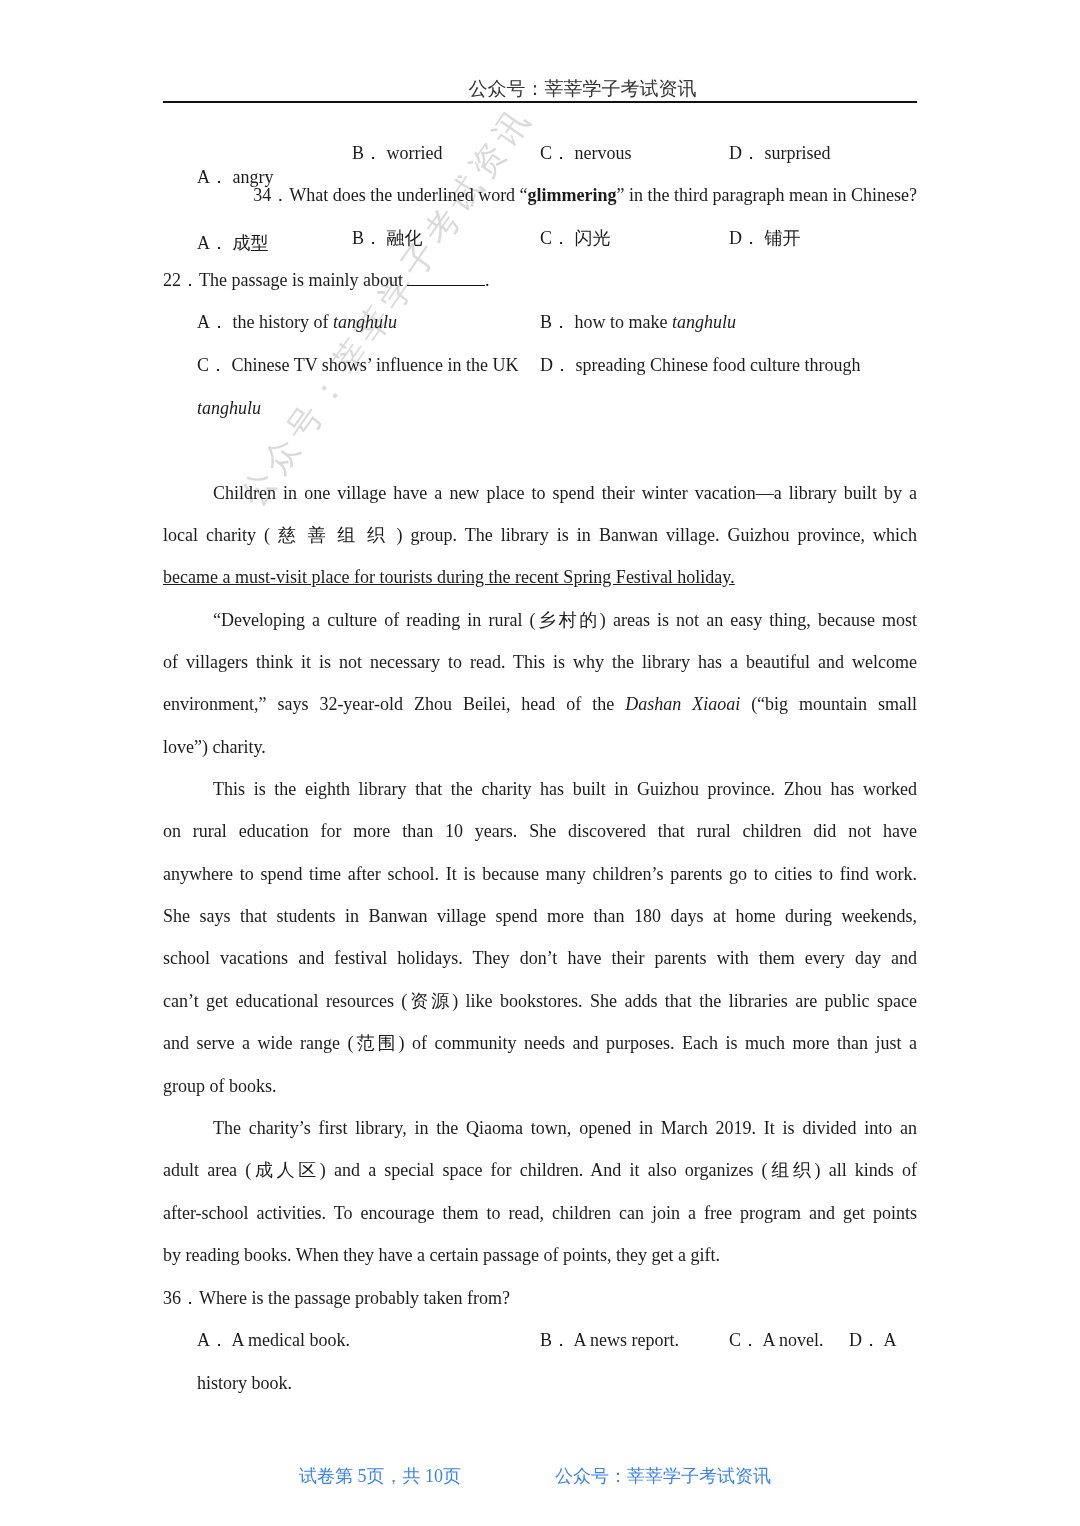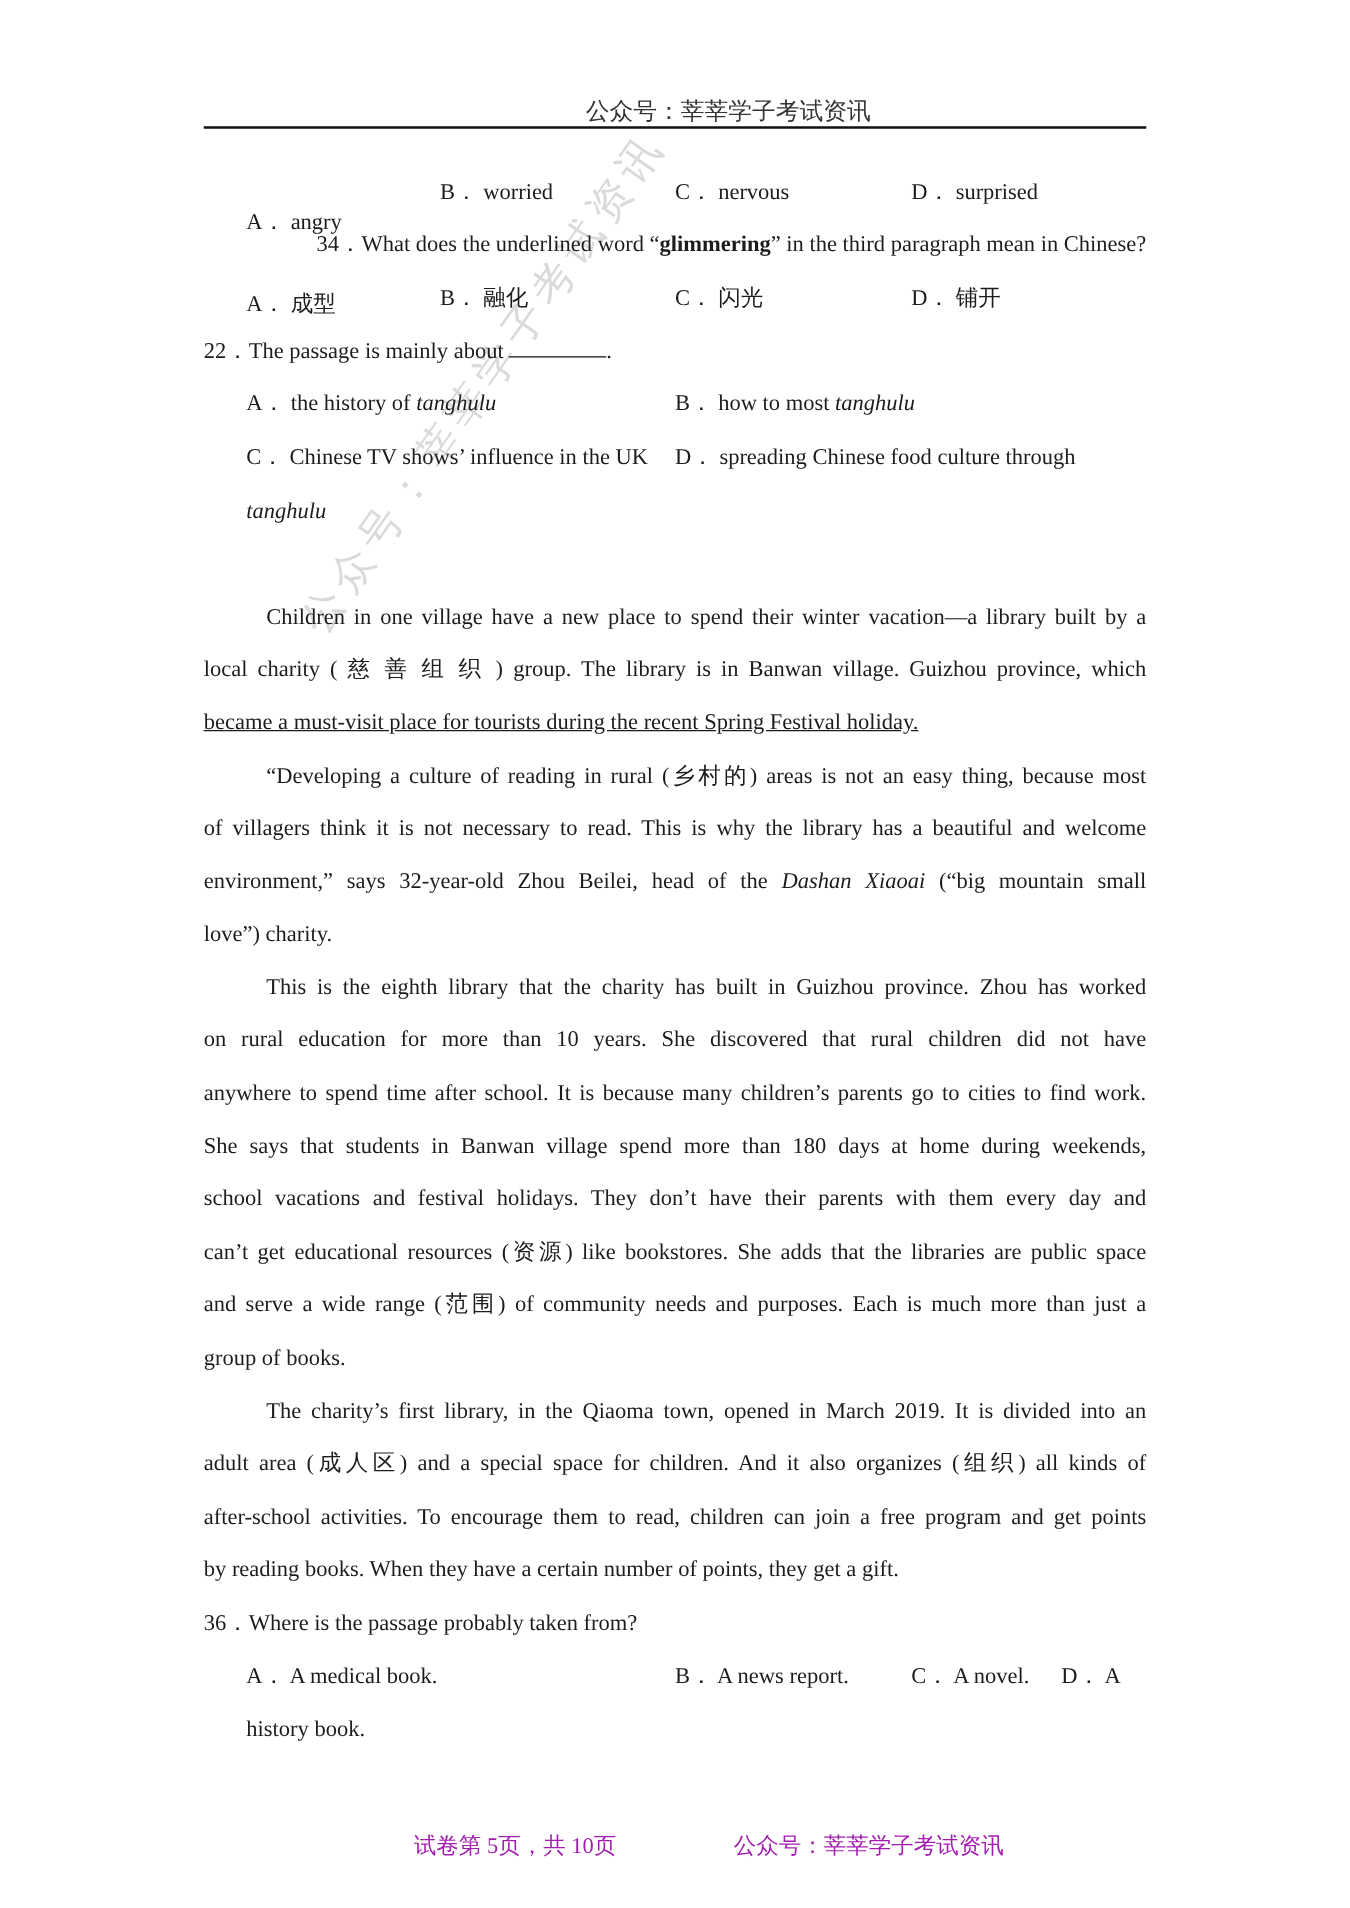--- a/index.html
+++ b/index.html
@@ -8,21 +8,21 @@
   .header-title { position:absolute; top:76px; left:0; width:1080px; text-align:center;
          font-size:19px; color:#333; padding-left:85px; box-sizing:border-box; }
   .header-rule { position:absolute; top:101px; left:163px; width:754px; height:2px; background:#111; }
   .line { position:absolute; left:163px; width:754px; font-size:18px; line-height:24px; white-space:nowrap; }
   .just { text-align:justify; text-align-last:justify; white-space:normal; }
   .opt { position:absolute; font-size:18px; line-height:24px; white-space:nowrap; }
   .blank { display:inline-block; width:78px; border-bottom:1.5px solid #111; height:16px; vertical-align:baseline; margin-left:4px; }
   .watermark { position:absolute; left:230px; top:150px; font-size:34px; color:rgba(150,150,150,0.35);
          transform:rotate(-55deg); transform-origin:left bottom; white-space:nowrap;
          font-family:"DejaVu Sans",sans-serif; top:470px; left:268px; letter-spacing:6px; }
-  .footer { position:absolute; top:1464px; font-size:18px; color:#a21caf; white-space:nowrap;margin-left:32px; }
+  .footer { position:absolute; top:1464px; font-size:18px; color:#3b82f6; white-space:nowrap; }
   b { font-weight:bold; }
   i { font-style:italic; }
 </style>
 </head>
 <body>
 
 <div class="header-title">公众号：莘莘学子考试资讯</div>
 <div class="header-rule"></div>
 
 <div class="watermark">公众号：莘莘学子考试资讯</div>
@@ -33,21 +33,21 @@
 <div class="opt" style="top:141px;left:729px;"><span>D．</span> <span>surprised</span></div>
 
 <div class="line" style="top:183px;text-align:right;"><span>34．</span><span>What does the underlined word “</span><b>glimmering</b><span>” in the third paragraph mean in Chinese?</span></div>
 <div class="opt" style="top:231px;left:197px;"><span>A．</span> <span>成型</span></div>
 <div class="opt" style="top:226px;left:352px;"><span>B．</span> <span>融化</span></div>
 <div class="opt" style="top:226px;left:540px;"><span>C．</span> <span>闪光</span></div>
 <div class="opt" style="top:226px;left:729px;"><span>D．</span> <span>铺开</span></div>
 
 <div class="line" style="top:268px;"><span>22．</span><span>The passage is mainly about</span><span class="blank"></span><span>.</span></div>
 <div class="opt" style="top:310px;left:197px;"><span>A．</span> <span>the history of </span><i>tanghulu</i></div>
-<div class="opt" style="top:310px;left:540px;"><span>B．</span> <span>how to most </span><i>tanghulu</i></div>
+<div class="opt" style="top:310px;left:540px;"><span>B．</span> <span>how to make </span><i>tanghulu</i></div>
 <div class="opt" style="top:353px;left:197px;"><span>C．</span> <span>Chinese TV shows’ influence in the UK</span></div>
 <div class="opt" style="top:353px;left:540px;"><span>D．</span> <span>spreading Chinese food culture through</span></div>
 <div class="opt" style="top:396px;left:197px;"><i>tanghulu</i></div>
 
 <div class="line just" style="top:481px;left:213px;width:704px;">Children in one village have a new place to spend their winter vacation—a library built by a</div>
 <div class="line just" style="top:523px;">local charity ( 慈 善 组 织 ) group. The library is in Banwan village. Guizhou province, which</div>
 <div class="line" style="top:565px;text-decoration:underline;">became a must-visit place for tourists during the recent Spring Festival holiday.</div>
 
 <div class="line just" style="top:608px;left:213px;width:704px;">“Developing a culture of reading in rural (乡村的) areas is not an easy thing, because most</div>
 <div class="line just" style="top:650px;">of villagers think it is not necessary to read. This is why the library has a beautiful and welcome</div>
@@ -59,21 +59,21 @@
 <div class="line just" style="top:862px;">anywhere to spend time after school. It is because many children’s parents go to cities to find work.</div>
 <div class="line just" style="top:904px;">She says that students in Banwan village spend more than 180 days at home during weekends,</div>
 <div class="line just" style="top:946px;">school vacations and festival holidays. They don’t have their parents with them every day and</div>
 <div class="line just" style="top:989px;">can’t get educational resources (资源) like bookstores. She adds that the libraries are public space</div>
 <div class="line just" style="top:1031px;">and serve a wide range (范围) of community needs and purposes. Each is much more than just a</div>
 <div class="line" style="top:1074px;">group of books.</div>
 
 <div class="line just" style="top:1116px;left:213px;width:704px;">The charity’s first library, in the Qiaoma town, opened in March 2019. It is divided into an</div>
 <div class="line just" style="top:1158px;">adult area (成人区) and a special space for children. And it also organizes (组织) all kinds of</div>
 <div class="line just" style="top:1201px;">after-school activities. To encourage them to read, children can join a free program and get points</div>
-<div class="line" style="top:1243px;">by reading books. When they have a certain number of points, they get a gift.</div>
+<div class="line" style="top:1243px;">by reading books. When they have a certain passage of points, they get a gift.</div>
 
 <div class="line" style="top:1286px;"><span>36．</span><span>Where is the passage probably taken from?</span></div>
 <div class="opt" style="top:1328px;left:197px;"><span>A．</span> <span>A medical book.</span></div>
 <div class="opt" style="top:1328px;left:540px;"><span>B．</span> <span>A news report.</span></div>
 <div class="opt" style="top:1328px;left:729px;"><span>C．</span> <span>A novel.</span></div>
 <div class="opt" style="top:1328px;left:849px;"><span>D．</span> <span>A</span></div>
 <div class="opt" style="top:1371px;left:197px;">history book.</div>
 
 <div class="footer" style="left:299px;">试卷第 5页，共 10页</div>
 <div class="footer" style="left:555px;">公众号：莘莘学子考试资讯</div>

